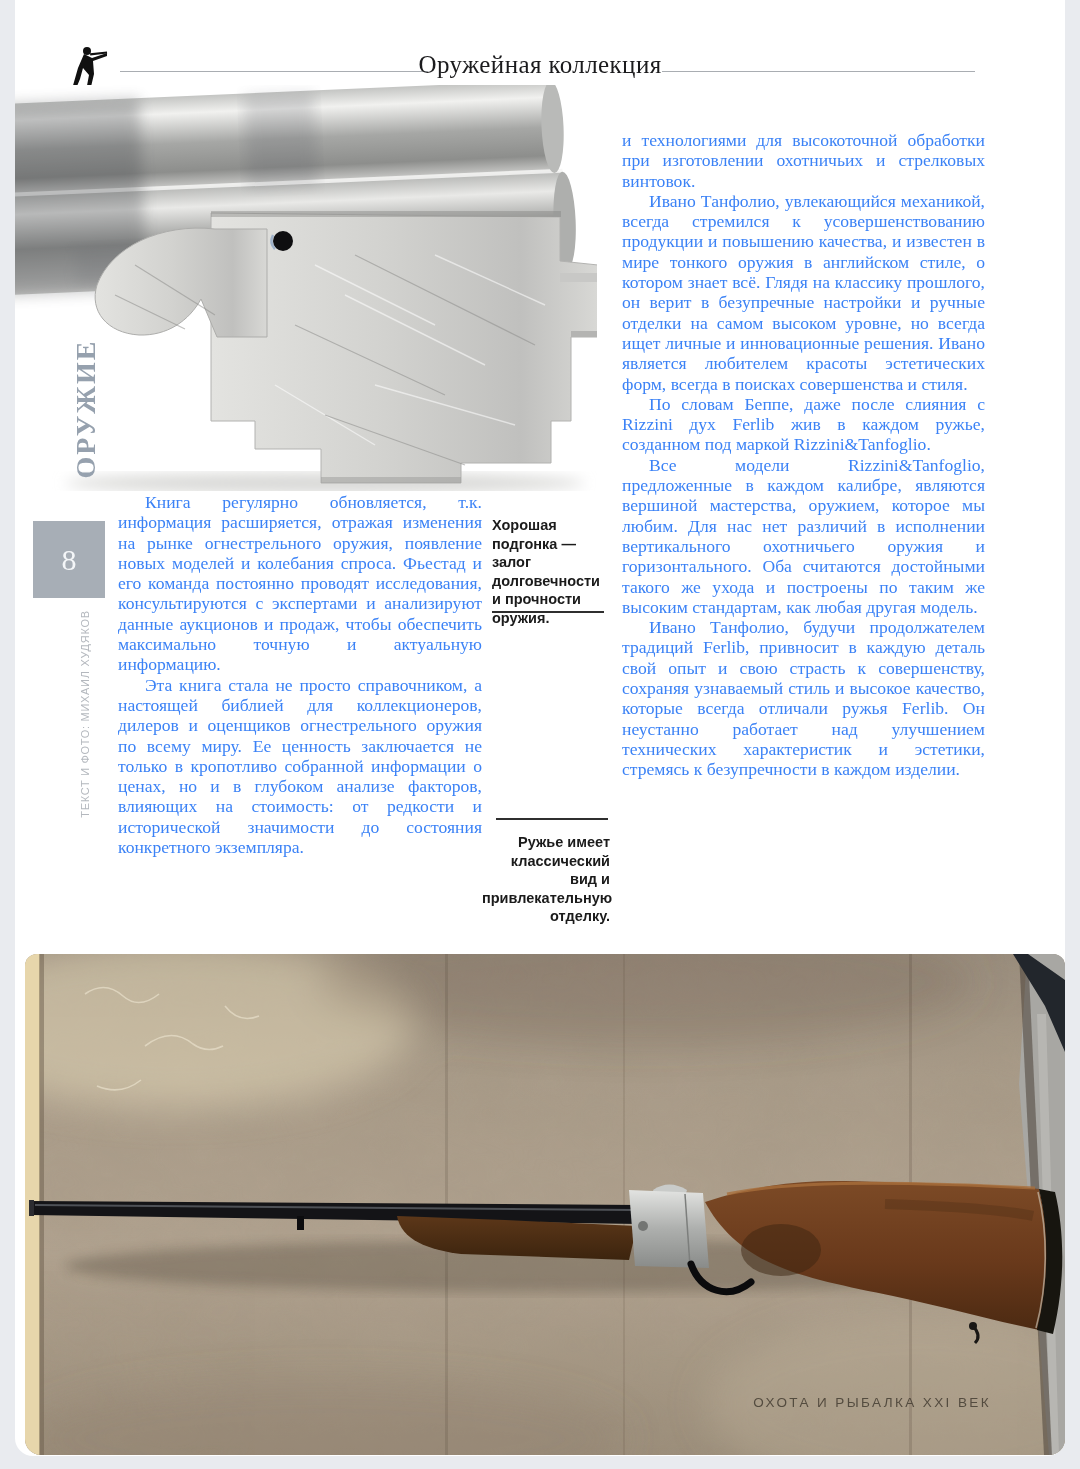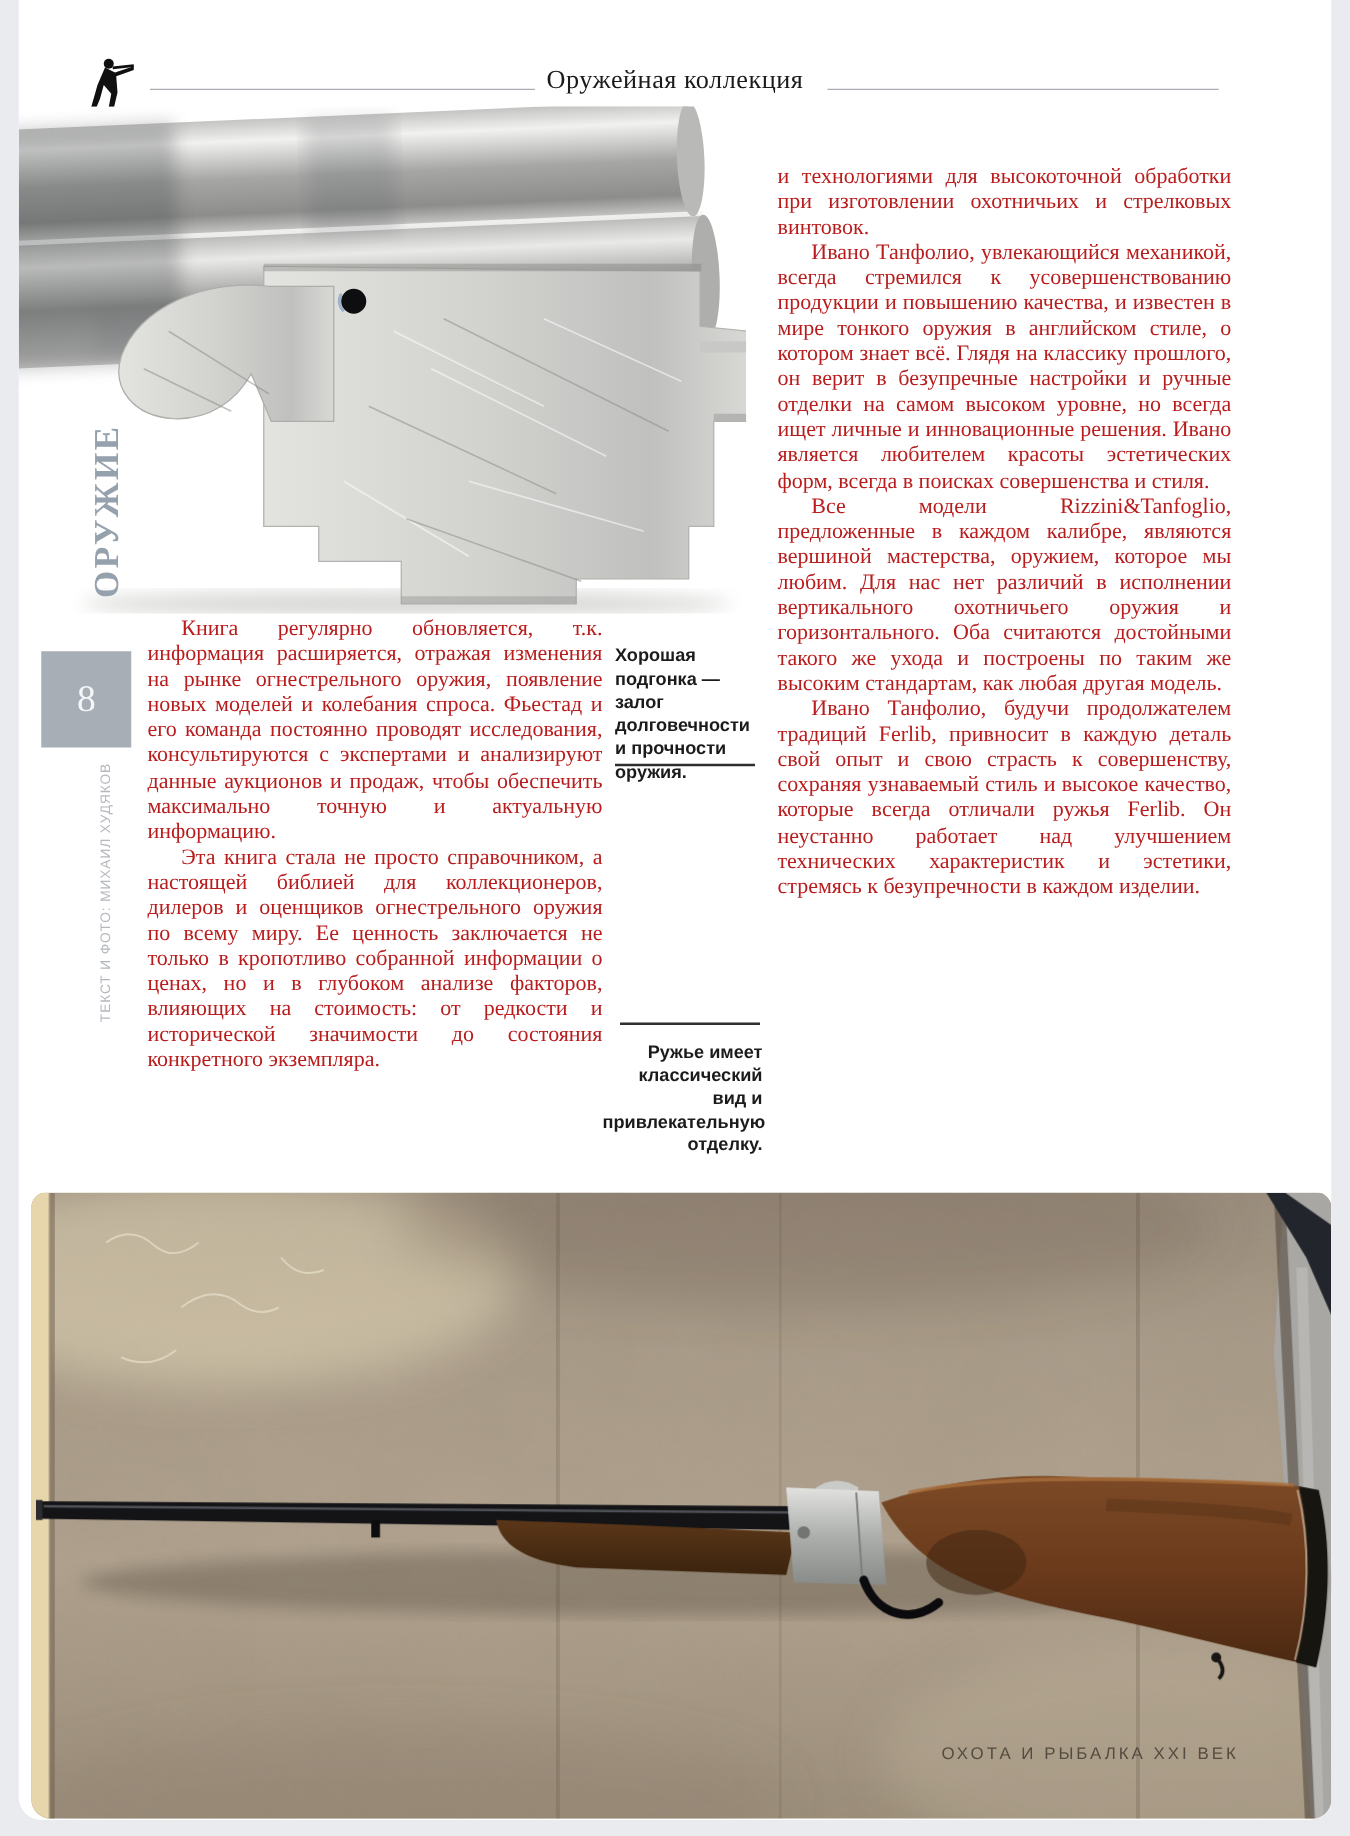--- a/index.html
+++ b/index.html
@@ -8,21 +8,21 @@
     background:#e9ebef;
     font-family:"Liberation Serif","DejaVu Serif",serif;
   }
   .page{
     position:absolute;left:15px;top:0;width:1050px;height:1456px;
     background:#ffffff;border-radius:0 0 18px 18px;
   }
   
   .hdr-title{
     position:absolute;top:51px;left:0;width:1050px;text-align:center;
-    font-size:21px;color:#1b1b1d;letter-spacing:.4px;
+    font-size:25px;color:#1b1b1d;letter-spacing:.4px;
   }
   .hdr-rule{position:absolute;top:71px;height:1px;background:#a9adb2;}
   .hdr-rule.left{left:105px;width:308px;}
   .hdr-rule.right{left:647px;width:313px;}
   .hunter{position:absolute;left:56px;top:46px;width:38px;height:46px;}
   
   .section-label{
     position:absolute;left:-8px;top:391px;width:158px;height:36px;
     transform:rotate(-90deg);transform-origin:center;
     font-weight:bold;font-size:28px;letter-spacing:2px;color:#96a1ae;
@@ -34,21 +34,21 @@
     display:flex;align-items:center;justify-content:center;
   }
   .credit{
     position:absolute;left:-34px;top:706px;width:212px;height:16px;
     transform:rotate(-90deg);transform-origin:center;
     font-family:"Liberation Sans","DejaVu Sans",sans-serif;
     font-size:11px;letter-spacing:.7px;color:#b4b8be;white-space:nowrap;
     text-align:center;
   }
   
-  .col{position:absolute;color:#b91c1c;font-family:Liberation Serif, serif;}
+  .col{position:absolute;color:#3b82f6;font-family:Liberation Serif, serif;}
   .col p{
     margin:0;text-indent:27px;text-align:justify;
     font-size:17.6px;line-height:20.3px;
   }
   .col p.cont{text-indent:0;}
   .col-left{left:103px;top:492px;width:364px;}
   .col-right{left:607px;top:130px;width:363px;}
   
   .pull{
     position:absolute;font-family:"Liberation Sans","DejaVu Sans",sans-serif;
@@ -160,20 +160,21 @@
   <div class="credit">ТЕКСТ И ФОТО: МИХАИЛ ХУДЯКОВ</div>
 
   <div class="col col-left">
     <p>Книга регулярно обновляется, т.к. информация расширяется, отражая изменения на рынке огнестрельного оружия, появление новых моделей и колебания спроса. Фьестад и его команда постоянно проводят исследования, консультируются с экспертами и анализируют данные аукционов и продаж, чтобы обеспечить максимально точную и актуальную информацию.</p>
     <p>Эта книга стала не просто справочником, а настоящей библией для коллекционеров, дилеров и оценщиков огнестрельного оружия по всему миру. Ее ценность заключается не только в кропотливо собранной информации о ценах, но и в глубоком анализе факторов, влияющих на стоимость: от редкости и исторической значимости до состояния конкретного экземпляра.</p>
   </div>
 
   <div class="col col-right">
     <p class="cont">и технологиями для высокоточной обработки при изготовлении охотничьих и стрелковых винтовок.</p>
     <p>Ивано Танфолио, увлекающийся механикой, всегда стремился к усовершенствованию продукции и повышению качества, и известен в мире тонкого оружия в английском стиле, о котором знает всё. Глядя на классику прошлого, он верит в безупречные настройки и ручные отделки на самом высоком уровне, но всегда ищет личные и инновационные решения. Ивано является любителем красоты эстетических форм, всегда в поисках совершенства и стиля.</p>
+    <p>По словам Беппе, даже после слияния с Rizzini дух Ferlib жив в каждом ружье, созданном под маркой Rizzini&amp;Tanfoglio.</p>
     <p>Все модели Rizzini&amp;Tanfoglio, предложенные в каждом калибре, являются вершиной мастерства, оружием, которое мы любим. Для нас нет различий в исполнении вертикального охотничьего оружия и горизонтального. Оба считаются достойными такого же ухода и построены по таким же высоким стандартам, как любая другая модель.</p>
     <p>Ивано Танфолио, будучи продолжателем традиций Ferlib, привносит в каждую деталь свой опыт и свою страсть к совершенству, сохраняя узнаваемый стиль и высокое качество, которые всегда отличали ружья Ferlib. Он неустанно работает над улучшением технических характеристик и эстетики, стремясь к безупречности в каждом изделии.</p>
   </div>
 
   <div class="pull pull-top">Хорошая подгонка — залог долговечности и прочности оружия.</div>
   <div class="pull-rule r1"></div>
   <div class="pull-rule r2"></div>
   <div class="pull pull-bottom">Ружье имеет классический вид и привлекательную отделку.</div>
 
   <div class="photo-bottom">

